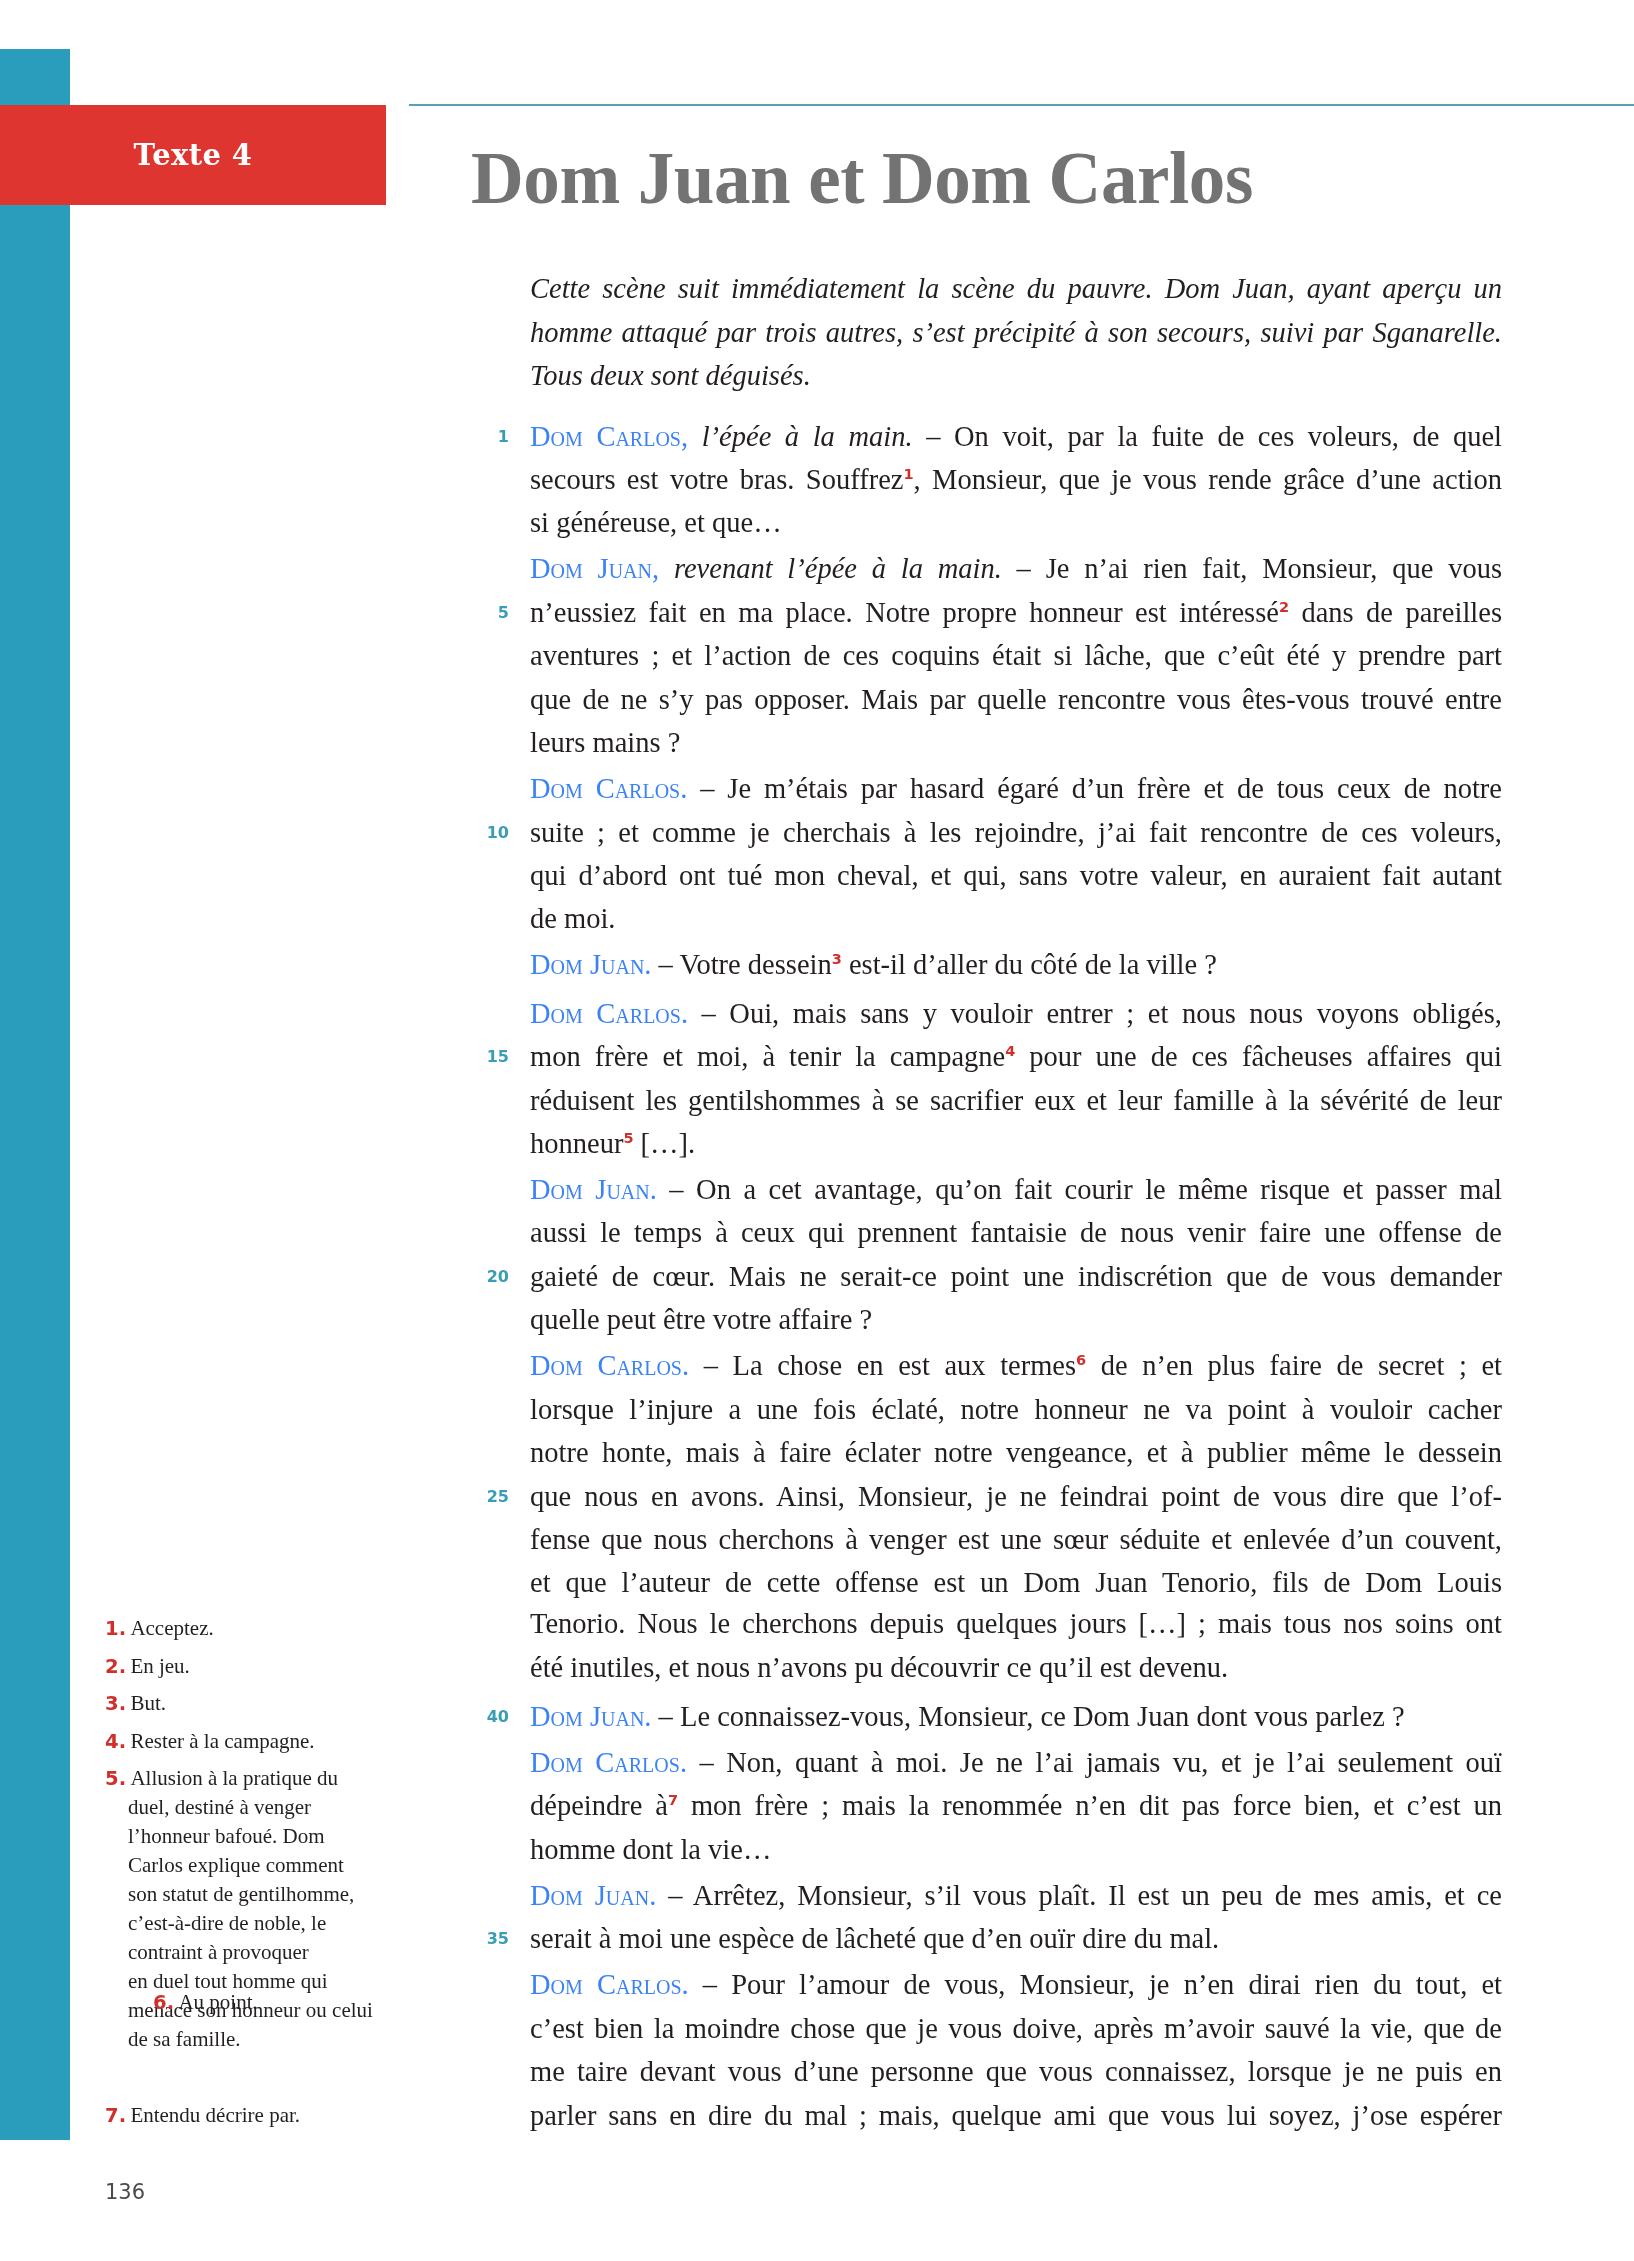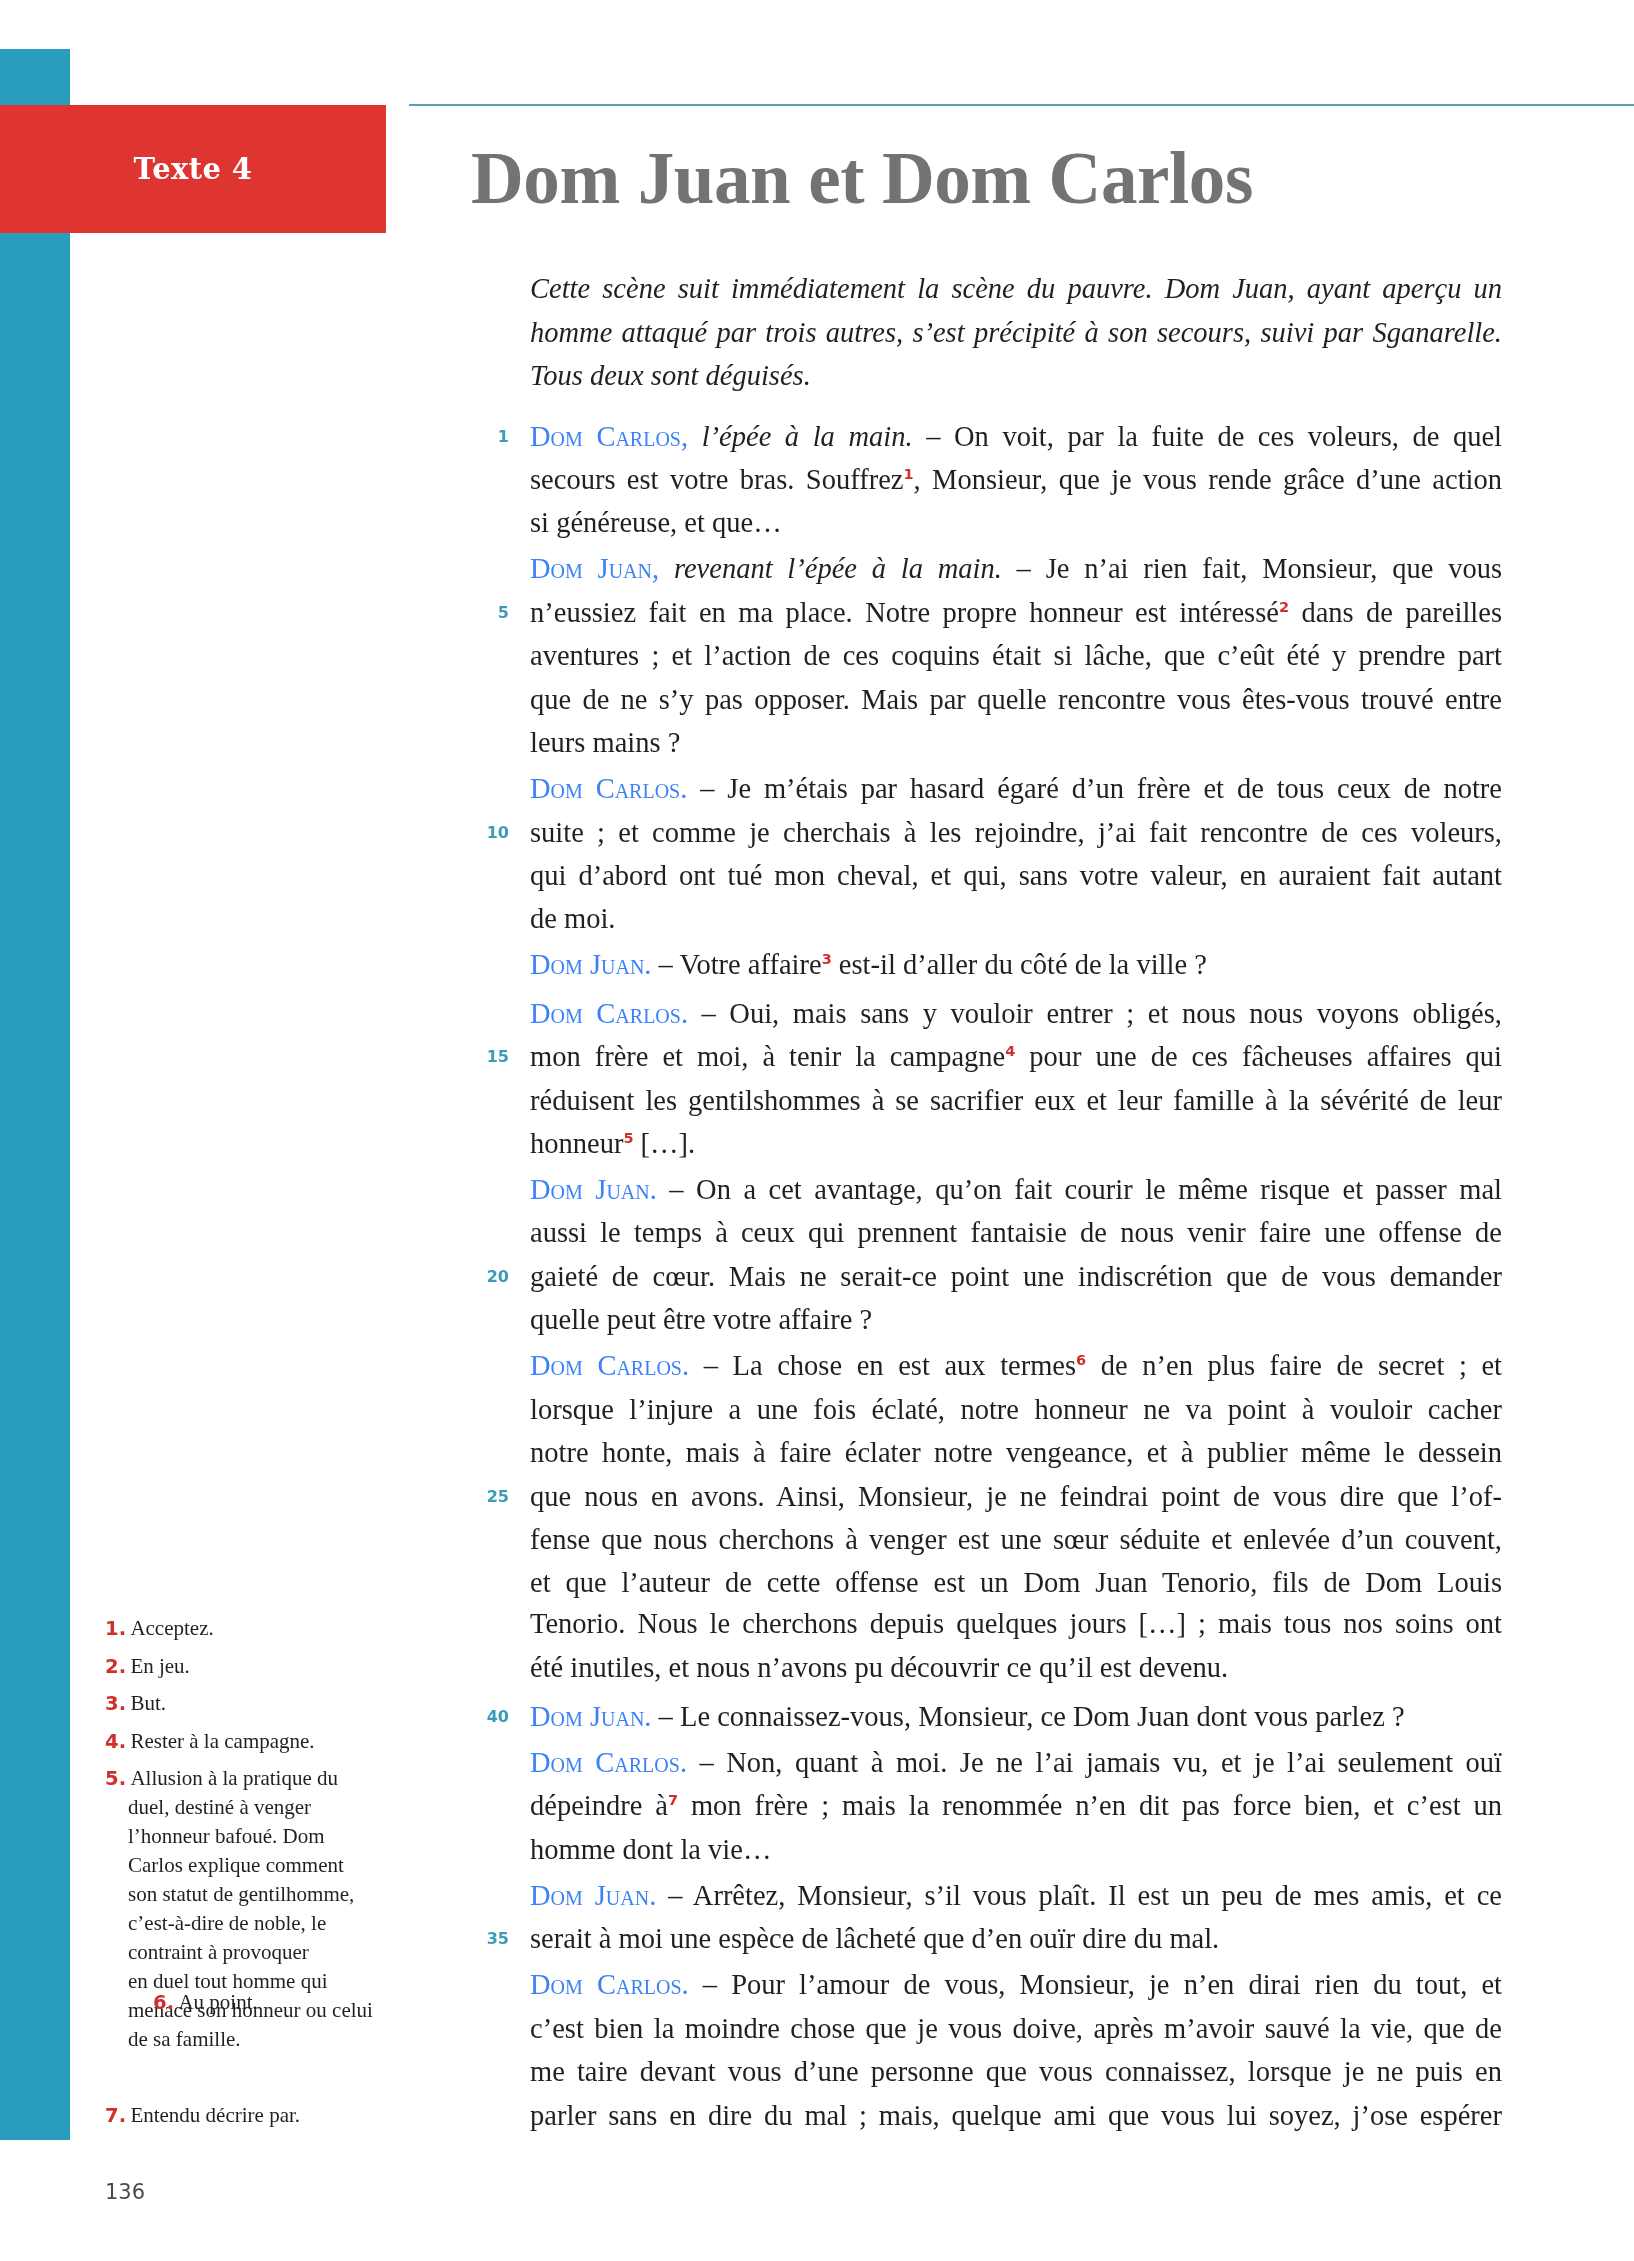--- a/index.html
+++ b/index.html
@@ -1,19 +1,19 @@
 <!DOCTYPE html>
 <html style="font-size:13.6px"><head>
 <meta charset="utf-8">
 <style>
   html, body { margin: 0; padding: 0; background: #ffffff; }
   body { width: 1635px; height: 2261px; position: relative; overflow: hidden;
          font-family: "Liberation Serif", "DejaVu Serif", serif; color: #231f20; }
   .sidebar-bar { position: absolute; left: 0; top: 49px; width: 70px; height: 2091px; background: #2a9cbc; }
-  .banner { position: absolute; left: 0; top: 105px; width: 386px; height: 128px; background: #de3530;
+  .banner { position: absolute; left: 0; top: 105px; width: 386px; height: 100px; background: #de3530;
             display: flex; align-items: center; justify-content: center; }
   .banner span { color: #ffffff; font-family: "DejaVu Serif", serif; font-weight: bold; font-size: 29px; letter-spacing: 0.4px; }
   .top-rule { position: absolute; left: 409px; top: 104px; right: 0; height: 1.7px; background: #5b9fb4; }
   .title { position: absolute; left: 471px; top: 138px; font-family: "Liberation Serif", serif; font-weight: bold;
            font-size: 73px; line-height: 82px; white-space: nowrap; color: #737373; letter-spacing: -0.4px; }
   .line { position: absolute; left: 530px; width: 972px; height: 43px; font-size: 28.5px; line-height: 43px;
           white-space: nowrap; text-align: justify; text-align-last: justify; }
   .line.last { text-align-last: left; }
   .intro { font-style: italic; }
   .lnum { position: absolute; left: 477px; width: 32px; text-align: right; font-family: "DejaVu Sans", sans-serif;
@@ -50,21 +50,21 @@
     <div class="lnum" style="top: 591px;">5</div>
     <div class="line" style="top: 591px;"><span>n’eussiez fait en ma place. Notre propre honneur est intéressé</span><sup class="note">2</sup><span> dans de pareilles</span></div>
     <div class="line" style="top: 634px;"><span>aventures ; et l’action de ces coquins était si lâche, que c’eût été y prendre part</span></div>
     <div class="line" style="top: 678px;"><span>que de ne s’y pas opposer. Mais par quelle rencontre vous êtes-vous trouvé entre</span></div>
     <div class="line last" style="top: 721px;"><span>leurs mains ?</span></div>
     <div class="line" style="top: 767px;"><span class="speaker">Dom Carlos.</span><span> – Je m’étais par hasard égaré d’un frère et de tous ceux de notre</span></div>
     <div class="lnum" style="top: 811px;">10</div>
     <div class="line" style="top: 811px;"><span>suite ; et comme je cherchais à les rejoindre, j’ai fait rencontre de ces voleurs,</span></div>
     <div class="line" style="top: 854px;"><span>qui d’abord ont tué mon cheval, et qui, sans votre valeur, en auraient fait autant</span></div>
     <div class="line last" style="top: 897px;"><span>de moi.</span></div>
-    <div class="line last" style="top: 943px;"><span class="speaker">Dom Juan.</span><span> – Votre affaire</span><sup class="note">3</sup><span> est-il d’aller du côté de la ville ?</span></div>
+    <div class="line last" style="top: 943px;"><span class="speaker">Dom Juan.</span><span> – Votre dessein</span><sup class="note">3</sup><span> est-il d’aller du côté de la ville ?</span></div>
     <div class="line" style="top: 992px;"><span class="speaker">Dom Carlos.</span><span> – Oui, mais sans y vouloir entrer ; et nous nous voyons obligés,</span></div>
     <div class="lnum" style="top: 1035px;">15</div>
     <div class="line" style="top: 1035px;"><span>mon frère et moi, à tenir la campagne</span><sup class="note">4</sup><span> pour une de ces fâcheuses affaires qui</span></div>
     <div class="line" style="top: 1079px;"><span>réduisent les gentilshommes à se sacrifier eux et leur famille à la sévérité de leur</span></div>
     <div class="line last" style="top: 1122px;"><span>honneur</span><sup class="note">5</sup><span> […].</span></div>
     <div class="line" style="top: 1168px;"><span class="speaker">Dom Juan.</span><span> – On a cet avantage, qu’on fait courir le même risque et passer mal</span></div>
     <div class="line" style="top: 1211px;"><span>aussi le temps à ceux qui prennent fantaisie de nous venir faire une offense de</span></div>
     <div class="lnum" style="top: 1255px;">20</div>
     <div class="line" style="top: 1255px;"><span>gaieté de cœur. Mais ne serait-ce point une indiscrétion que de vous demander</span></div>
     <div class="line last" style="top: 1298px;"><span>quelle peut être votre affaire ?</span></div>

